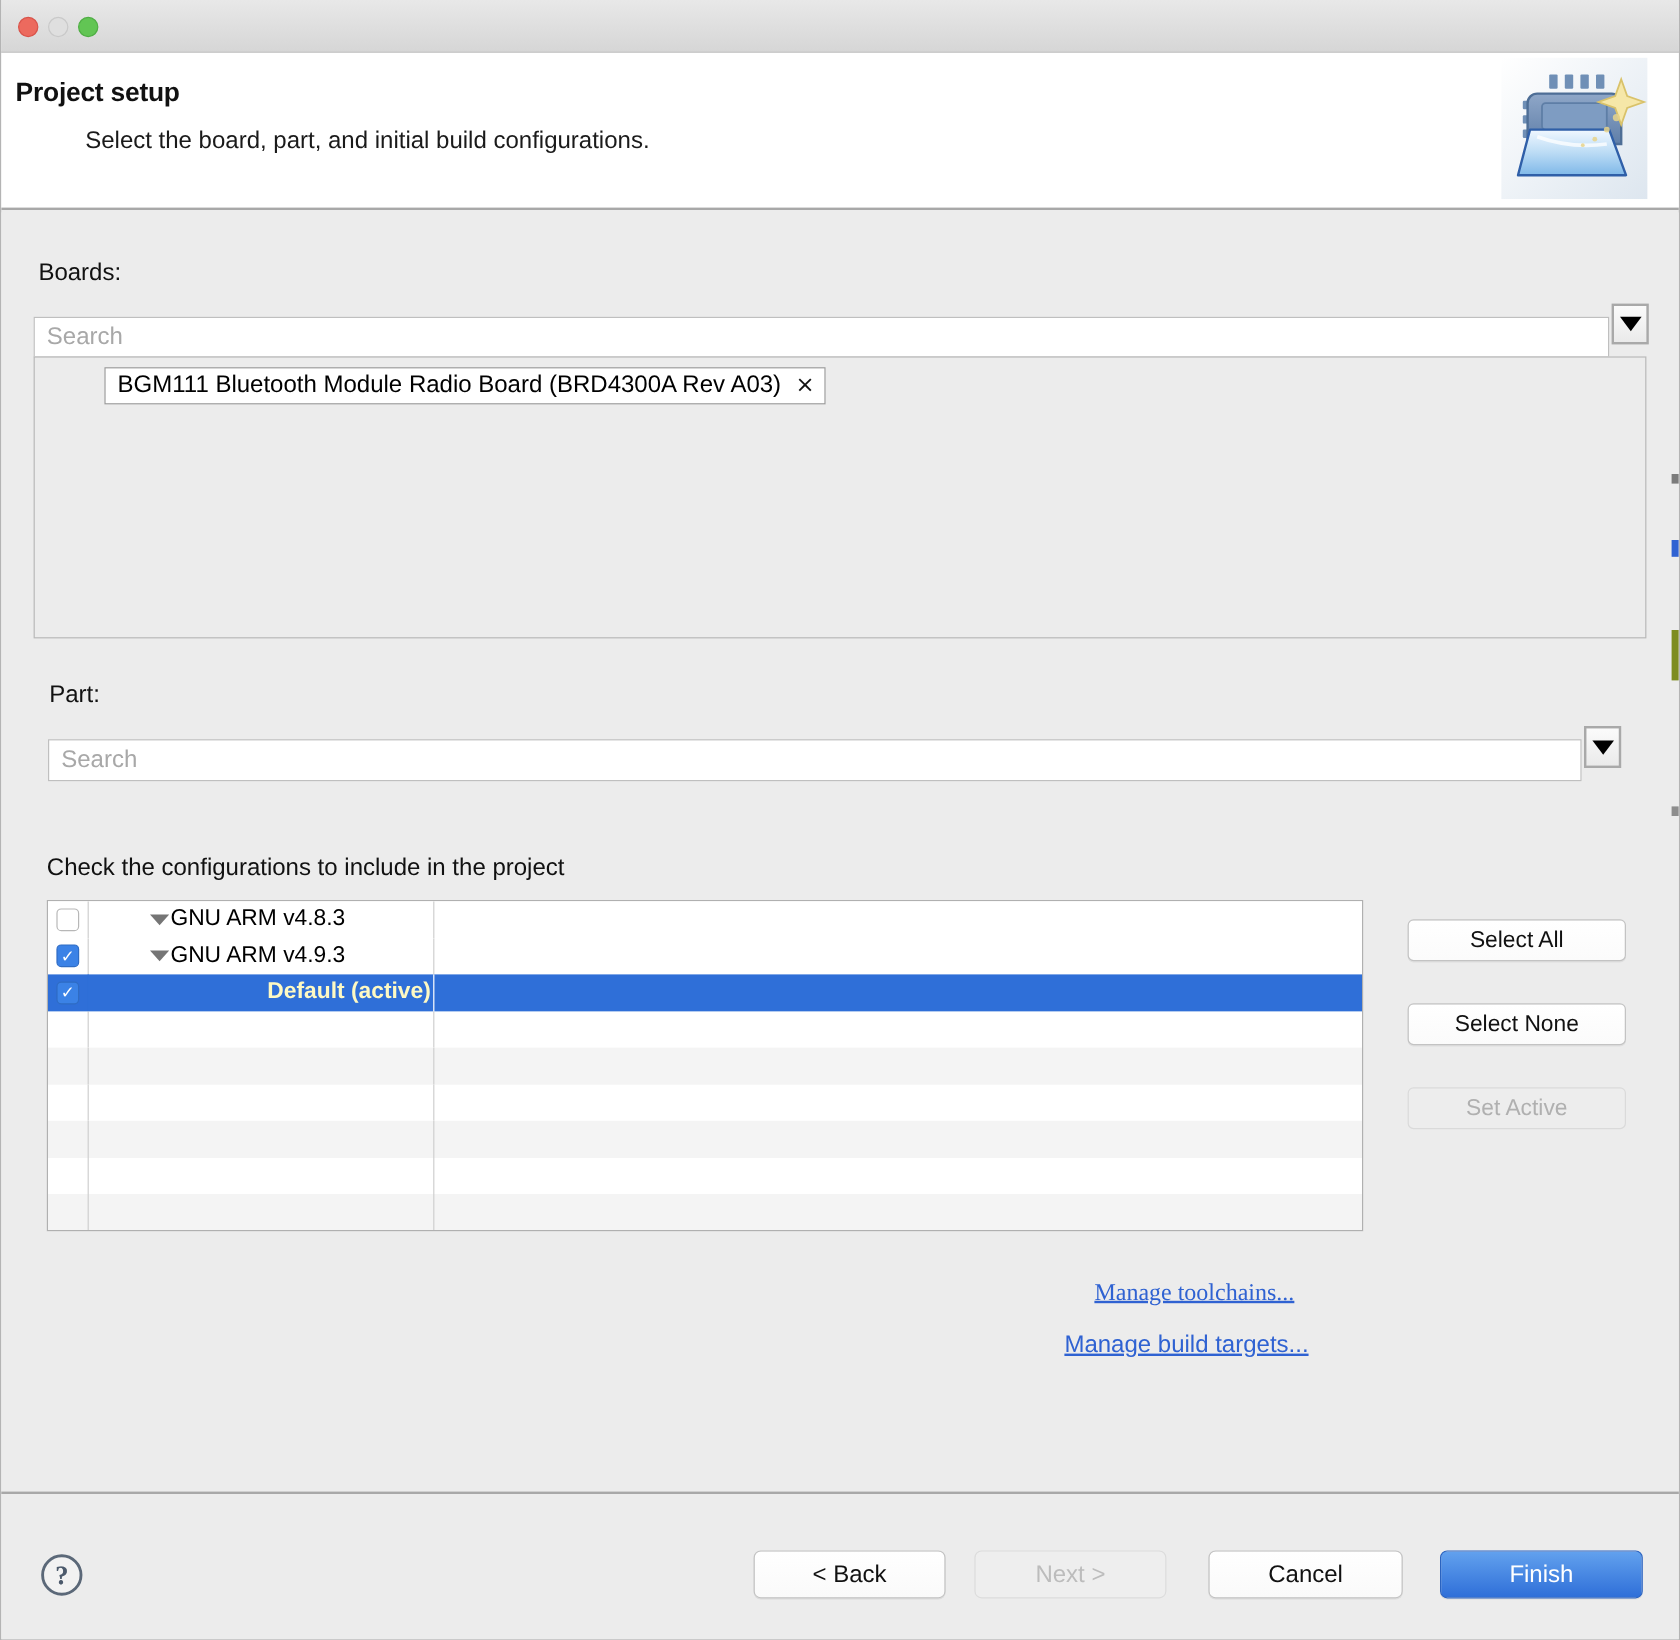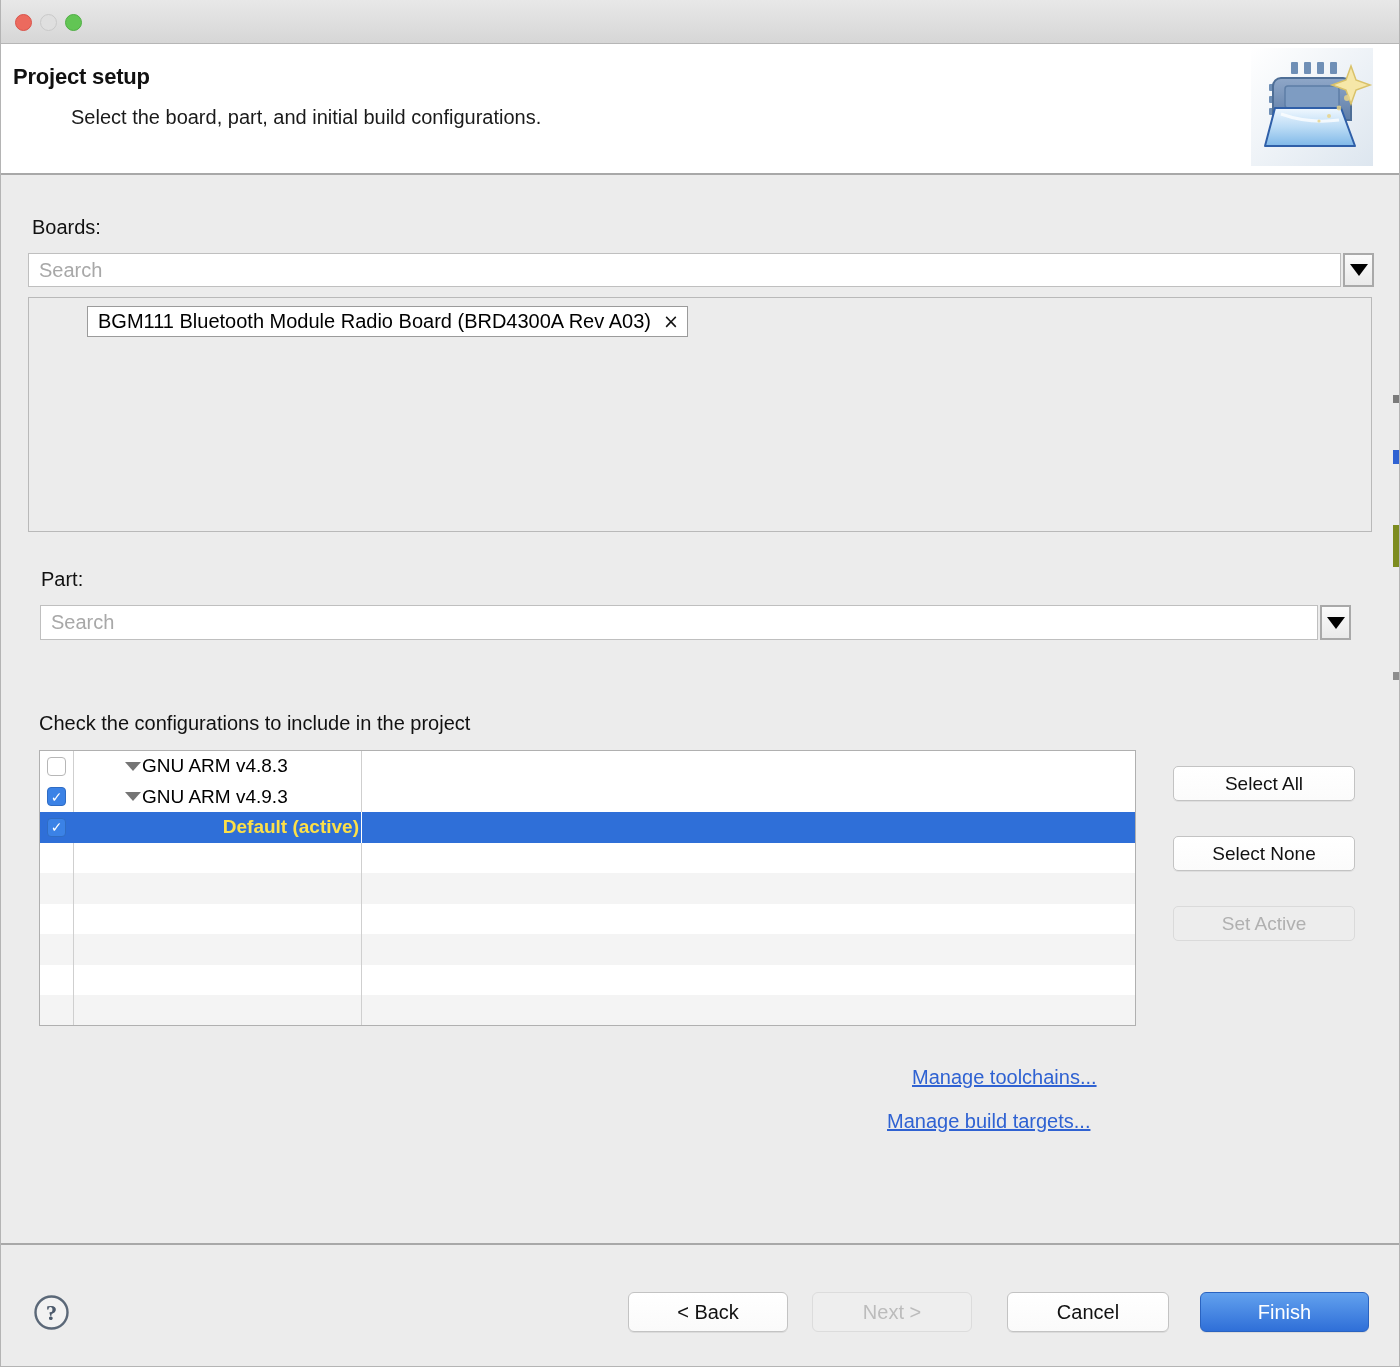--- a/index.html
+++ b/index.html
@@ -81,21 +81,21 @@
   .lbl-check  { left: 38px; top: 535px; }
 
   
   .searchrow { position: absolute; display: flex; }
   .searchrow .field {
     background: #ffffff;
     border: 1px solid #bfbfbf;
     box-sizing: border-box;
     display: flex; align-items: center;
     padding-left: 10px;
-    font-size: 20px; color: #a8a8a8;
+    font-size: 20px; color: #a8a8a8; margin-top: 11px;
   }
   .searchrow .arrowbtn {
     background: linear-gradient(to bottom, #fbfbfb, #eaeaea);
     border: 2px solid #a9a9a9;
     box-sizing: border-box;
     display: flex; align-items: center; justify-content: center;
     margin-left: 2px;
   }
   .tri-down {
     width: 0; height: 0;
@@ -175,21 +175,21 @@
   .trow.sel .tcell-check { border-right-color: #2f6fd8; }
   .tcell-name {
     width: 249px; min-width: 249px; height: 100%;
     display: flex; align-items: center;
     border-right: 1px solid #cfcfcf;
     box-sizing: border-box;
     font-size: 19px; color: #000;
     overflow: hidden; white-space: nowrap;
   }
   .trow.sel .tcell-name {
-    color: #fde047; font-weight: bold;
+    color: #fef9c3; font-weight: bold;
     border-right-color: #ffffff;
     justify-content: flex-end; padding-right: 2px;
   }
   .tcell-rest { flex: 1; height: 100%; }
 
   .cb {
     width: 19px; height: 19px; border-radius: 4px;
     box-sizing: border-box;
     background: #ffffff;
     border: 1px solid #b7b7b7;
@@ -229,21 +229,21 @@
   .btn-all    { left: 1172px; top: 589px; }
   .btn-none   { left: 1172px; top: 659px; }
   .btn-active { left: 1172px; top: 729px; }
 
   .link {
     position: absolute;
     font-size: 20px; color: #2f62d2;
     text-decoration: underline;
     white-space: nowrap;
   }
-  .link-toolchains { left: 911px; top: 889px; }
+  .link-toolchains { left: 911px; top: 889px; font-family: Liberation Serif, serif; }
   .link-targets    { left: 886px; top: 933px; }
 
   
   .footsep {
     position: absolute; top: 1243px; left: 0;
     width: 1400px; height: 2px; background: #a8a8a8;
   }
   .footer {
     position: absolute; top: 1245px; left: 0;
     width: 1400px; height: 122px;

